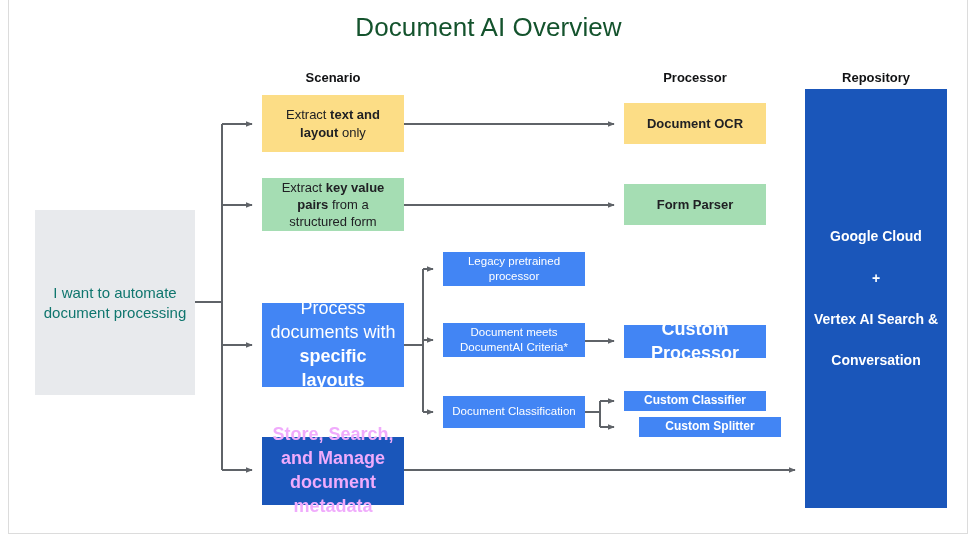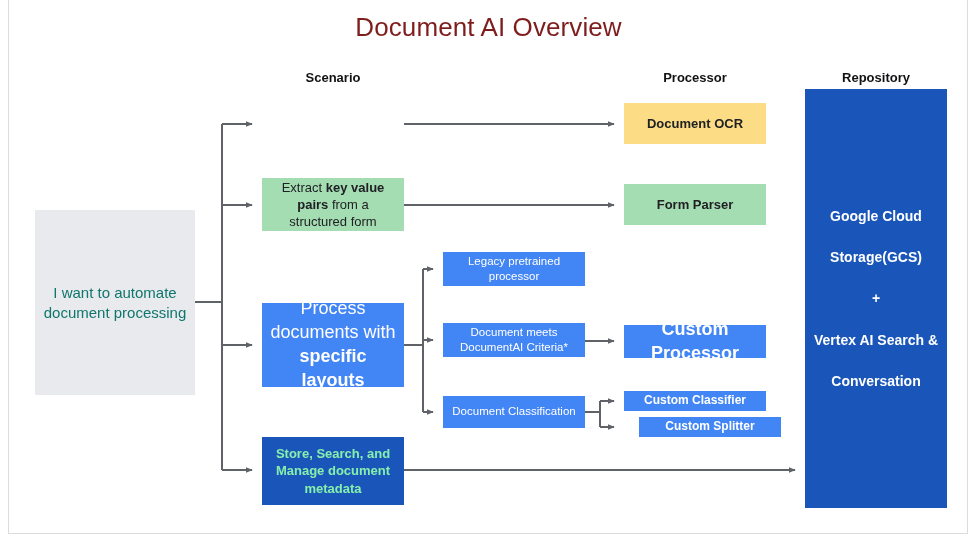--- a/index.html
+++ b/index.html
@@ -32,21 +32,21 @@
     pointer-events: none;
   }
   #title {
     position: absolute;
     left: 0;
     top: 12px;
     width: 977px;
     text-align: center;
     font-size: 26px;
     font-weight: 400;
-    color: #7f1d1d;
+    color: #14532d;
     letter-spacing: 0.1px;
   }
   .col-head {
     position: absolute;
     font-size: 13px;
     font-weight: bold;
     color: #111214;
     text-align: center;
     white-space: nowrap;
   }
@@ -59,21 +59,21 @@
     text-align: center;
     line-height: 1.33;
     padding: 4px 8px;
   }
   .box .txt { display: block; width: 100%; }
   .b-gray   { background: #e8eaed; color: #0f766e; font-size: 15px; font-weight: 400; }
   .b-yellow { background: #fcdd86; color: #202124; font-size: 13px; }
   .b-green  { background: #a5ddb3; color: #202124; font-size: 13px; }
   .b-blue   { background: #4285f4; color: #ffffff; font-size: 18px; }
   .b-blue-sm{ background: #4285f4; color: #ffffff; font-size: 11.5px; }
-  .b-dblue  { background: #1a56ba; color: #86efac; font-size: 13px; font-weight: bold; }
+  .b-dblue  { background: #1a56ba; color: #f0abfc; font-size: 18px; font-weight: bold; }
   .b-dblue-big { background: #1a56ba; color: #ffffff; font-size: 14px; font-weight: bold; line-height: 1.45; gap: 21px; }
   b { font-weight: bold; }
 
   
   #wires {
     position: absolute;
     left: 0; top: 0;
     width: 977px; height: 551px;
     pointer-events: none;
   }
@@ -90,20 +90,23 @@
   <div id="title">Document AI Overview</div>
 
   <div class="col-head" style="left:262px; top:70px; width:142px;">Scenario</div>
   <div class="col-head" style="left:624px; top:70px; width:142px;text-align:center;">Processor</div>
   <div class="col-head" style="left:805px; top:70px; width:142px;text-align:center;">Repository</div>
 
   <div class="box b-gray" style="left:35px; top:210px; width:160px; height:185px;">
     <span class="txt">I want to automate document processing</span>
   </div>
 
+  <div class="box b-yellow" style="left:262px; top:95px; width:142px; height:57px;">
+    <span class="txt">Extract <b>text and layout</b> only</span>
+  </div>
 
   <div class="box b-green" style="left:262px; top:178px; width:142px; height:53px;">
     <span class="txt">Extract <b>key value pairs</b> from a structured form</span>
   </div>
 
   <div class="box b-blue" style="left:262px; top:303px; width:142px; height:84px;">
     <span class="txt">Process documents with <b>specific layouts</b></span>
   </div>
 
   <div class="box b-dblue" style="left:262px; top:437px; width:142px; height:68px;">
@@ -137,21 +140,20 @@
   <div class="box b-blue" style="left:624px; top:391px; width:142px; height:20px; font-weight:bold; font-size:12px;">
     <span class="txt">Custom Classifier</span>
   </div>
 
   <div class="box b-blue" style="left:624px; top:417px; width:142px; height:20px; font-weight:bold; font-size:12px;margin-left:15px;">
     <span class="txt">Custom Splitter</span>
   </div>
 
   <div class="box b-dblue-big" style="left:805px; top:89px; width:142px; height:419px; flex-direction:column;">
     <span class="txt">Google Cloud</span>
-    <span class="txt">Storage(GCS)</span>
     <span class="txt">+</span>
     <span class="txt">Vertex AI Search &amp;</span>
     <span class="txt">Conversation</span>
   </div>
 
   <svg id="wires" viewBox="0 0 977 551">
     <defs>
       <marker id="ah" markerWidth="7" markerHeight="7" refX="6.2" refY="3.2" orient="auto" markerUnits="userSpaceOnUse">
         <path d="M0,0.4 L7,3.2 L0,6 z" class="whead"></path>
       </marker>

